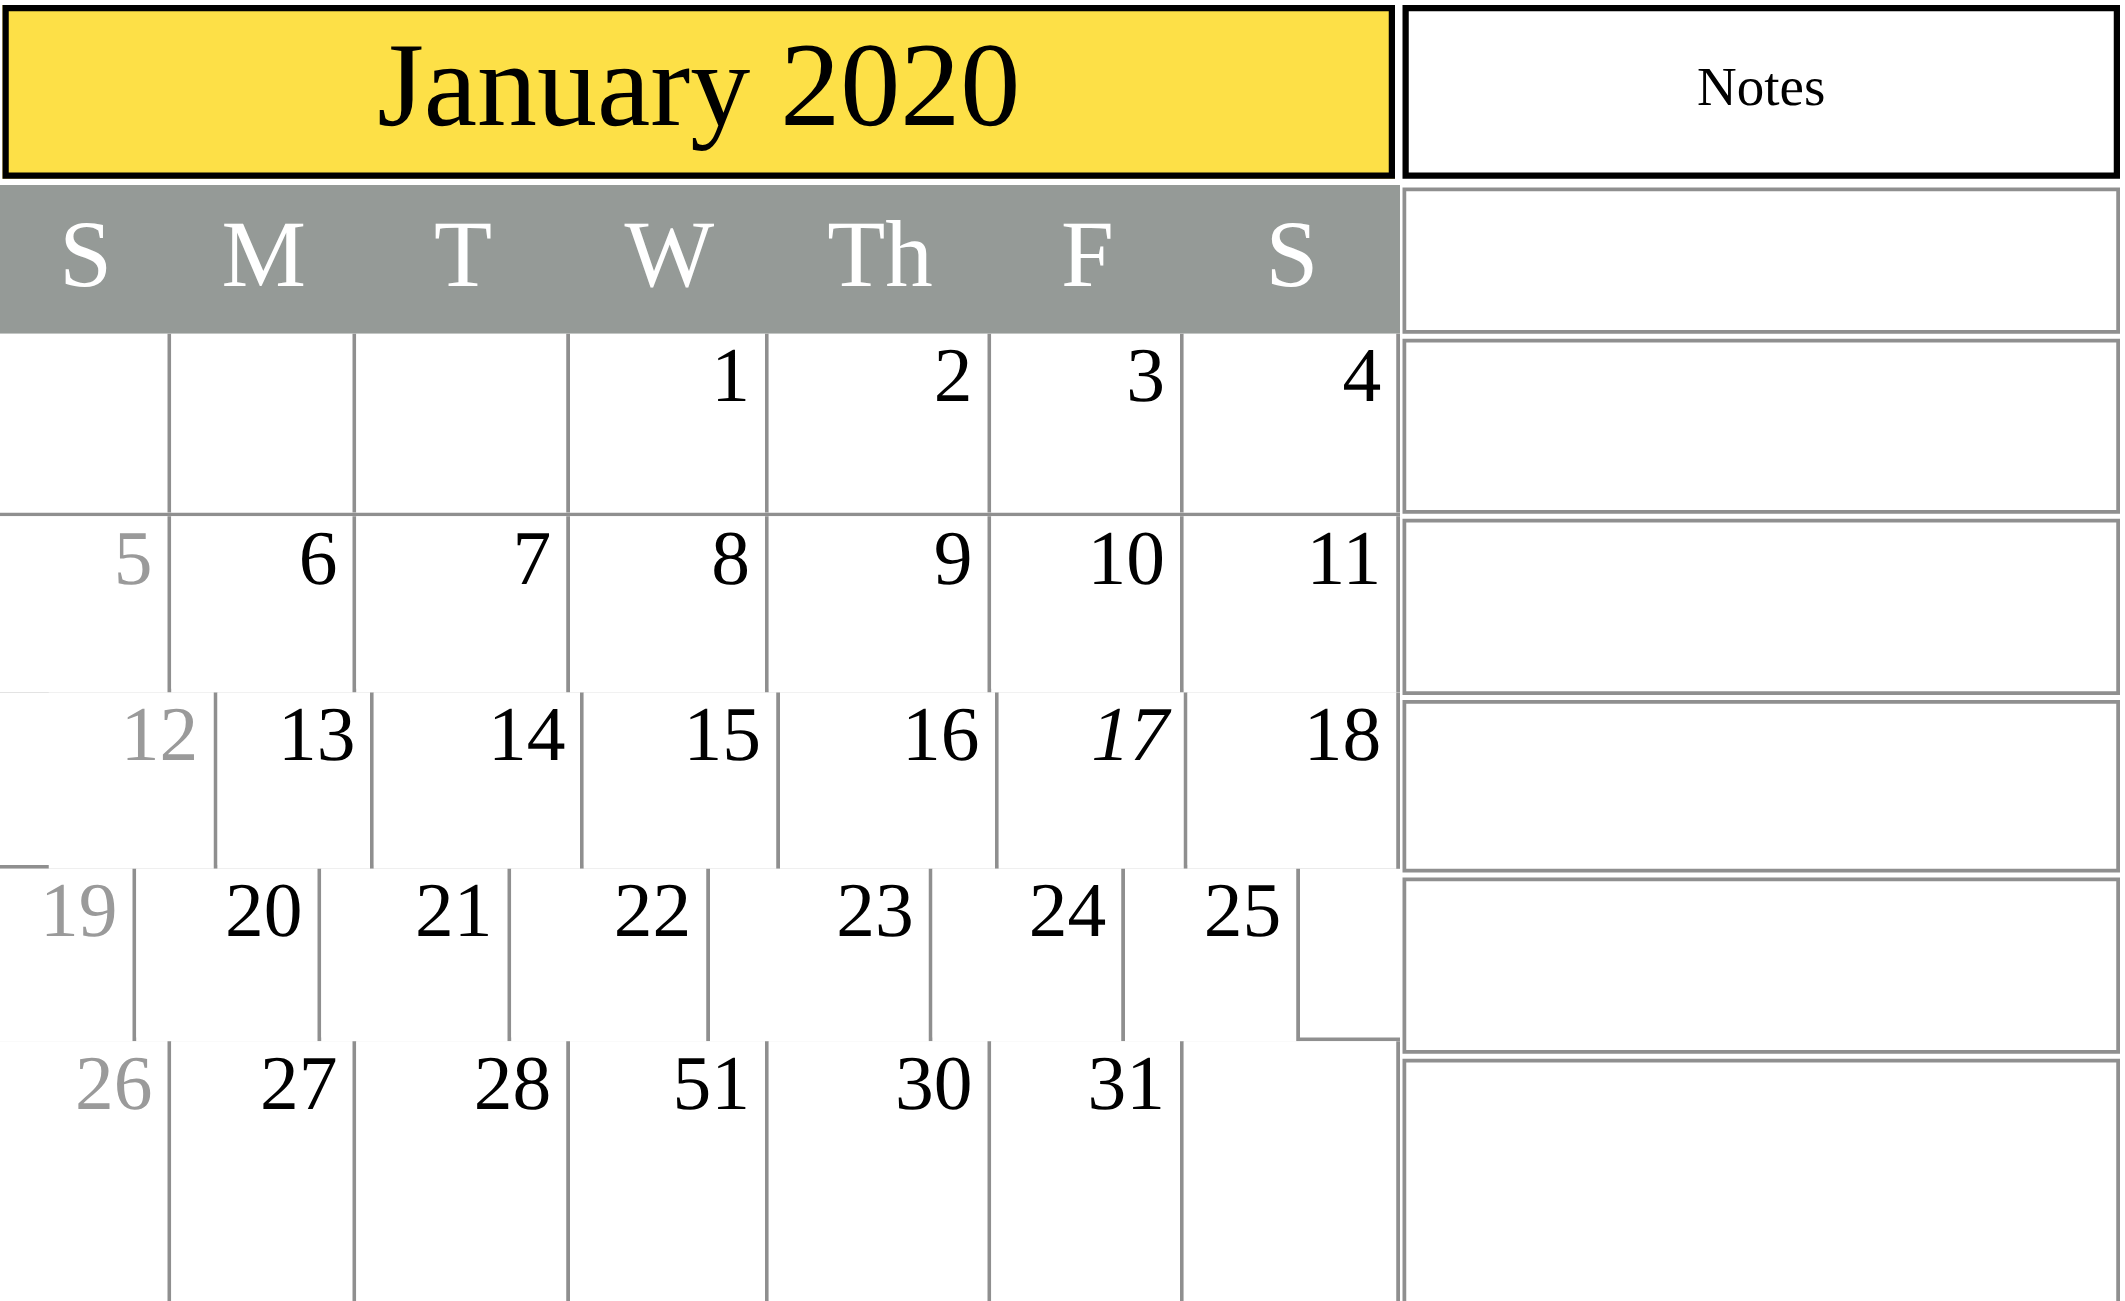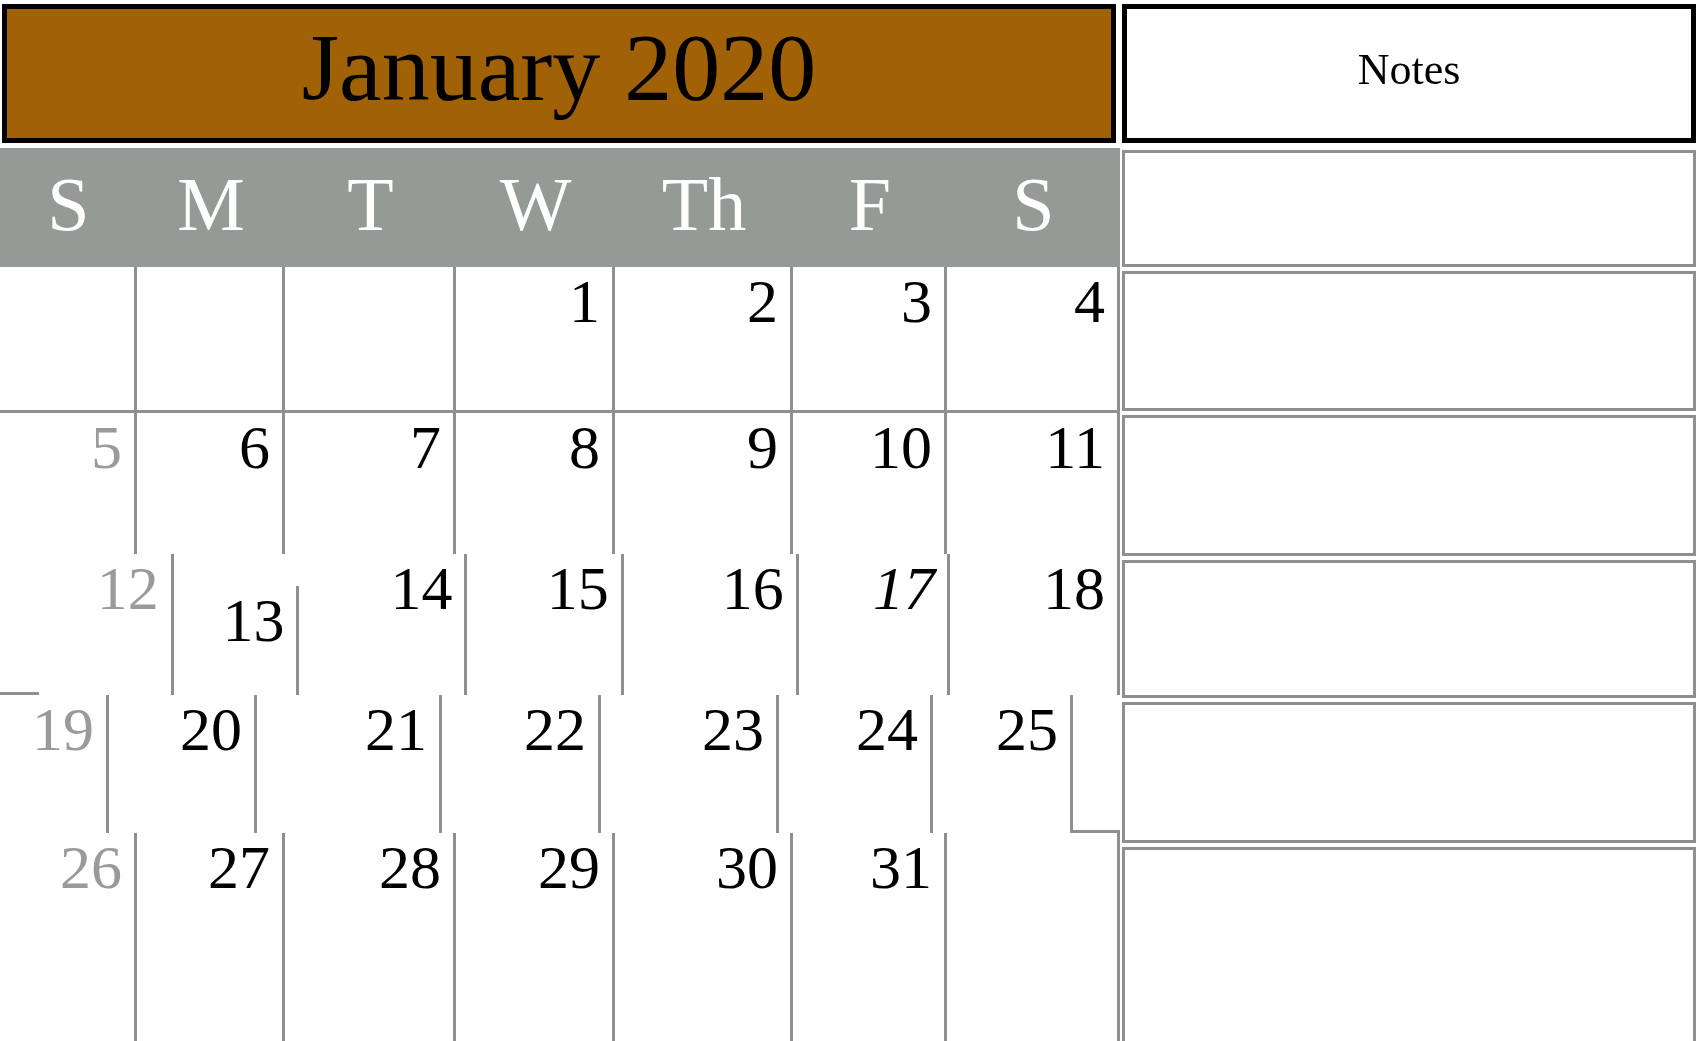--- a/index.html
+++ b/index.html
@@ -32,21 +32,21 @@
   }
 
   .month-title-box {
     position: absolute;
     left: 2px;
     top: 4px;
     width: 1114px;
     height: 139px;
     box-sizing: border-box;
     border: 5px solid #000000;
-    background: #a16207;
+    background: #fde047;
     display: flex;
     align-items: center;
     justify-content: center;
   }
   .month-title {
     font-size: 96px;
     line-height: 1;
     color: #000000;
     letter-spacing: 0px;
     white-space: nowrap;
@@ -223,21 +223,21 @@
           <div class="day-num">10</div>
         </div>
         <div class="day-cell" style="width: 173px; height: 141px;">
           <div class="day-num">11</div>
         </div>
       </div>
       <div class="cal-row" style="height: 141px;">
         <div class="day-cell" style="width: 137px; height: 141px; margin-left: 39px;">
           <div class="day-num weekend">12</div>
         </div>
-        <div class="day-cell" style="width: 128px; height: 141px; margin-top: 32px;">
+        <div class="day-cell" style="width: 128px; height: 141px;">
           <div class="day-num">13</div>
         </div>
         <div class="day-cell" style="width: 171px; height: 141px;">
           <div class="day-num">14</div>
         </div>
         <div class="day-cell" style="width: 159px; height: 141px; text-align: center;">
           <div class="day-num">15</div>
         </div>
         <div class="day-cell" style="width: 178px; height: 141px;">
           <div class="day-num">16</div>
@@ -249,21 +249,21 @@
           <div class="day-num">18</div>
         </div>
       </div>
       <div class="cal-row" style="height: 138px;">
         <div class="day-cell" style="width: 109px; height: 138px;">
           <div class="day-num weekend">19</div>
         </div>
         <div class="day-cell" style="width: 148px; height: 138px;">
           <div class="day-num">20</div>
         </div>
-        <div class="day-cell" style="width: 185px; height: 138px;">
+        <div class="day-cell" style="width: 152px; height: 138px;">
           <div class="day-num">21</div>
         </div>
         <div class="day-cell" style="width: 159px; height: 138px;">
           <div class="day-num">22</div>
         </div>
         <div class="day-cell" style="width: 178px; height: 138px;">
           <div class="day-num">23</div>
         </div>
         <div class="day-cell" style="width: 154px; height: 138px;">
           <div class="day-num">24</div>
@@ -276,21 +276,21 @@
         <div class="day-cell" style="width: 137px; height: 211px;">
           <div class="day-num weekend">26</div>
         </div>
         <div class="day-cell" style="width: 148px; height: 211px;">
           <div class="day-num">27</div>
         </div>
         <div class="day-cell" style="width: 171px; height: 211px;">
           <div class="day-num">28</div>
         </div>
         <div class="day-cell" style="width: 159px; height: 211px;">
-          <div class="day-num">29</div>
+          <div class="day-num">51</div>
         </div>
         <div class="day-cell" style="width: 178px; height: 211px;">
           <div class="day-num">30</div>
         </div>
         <div class="day-cell" style="width: 154px; height: 211px;">
           <div class="day-num">31</div>
         </div>
         <div class="day-cell" style="width: 173px; height: 211px;"></div>
       </div>
     </div>

